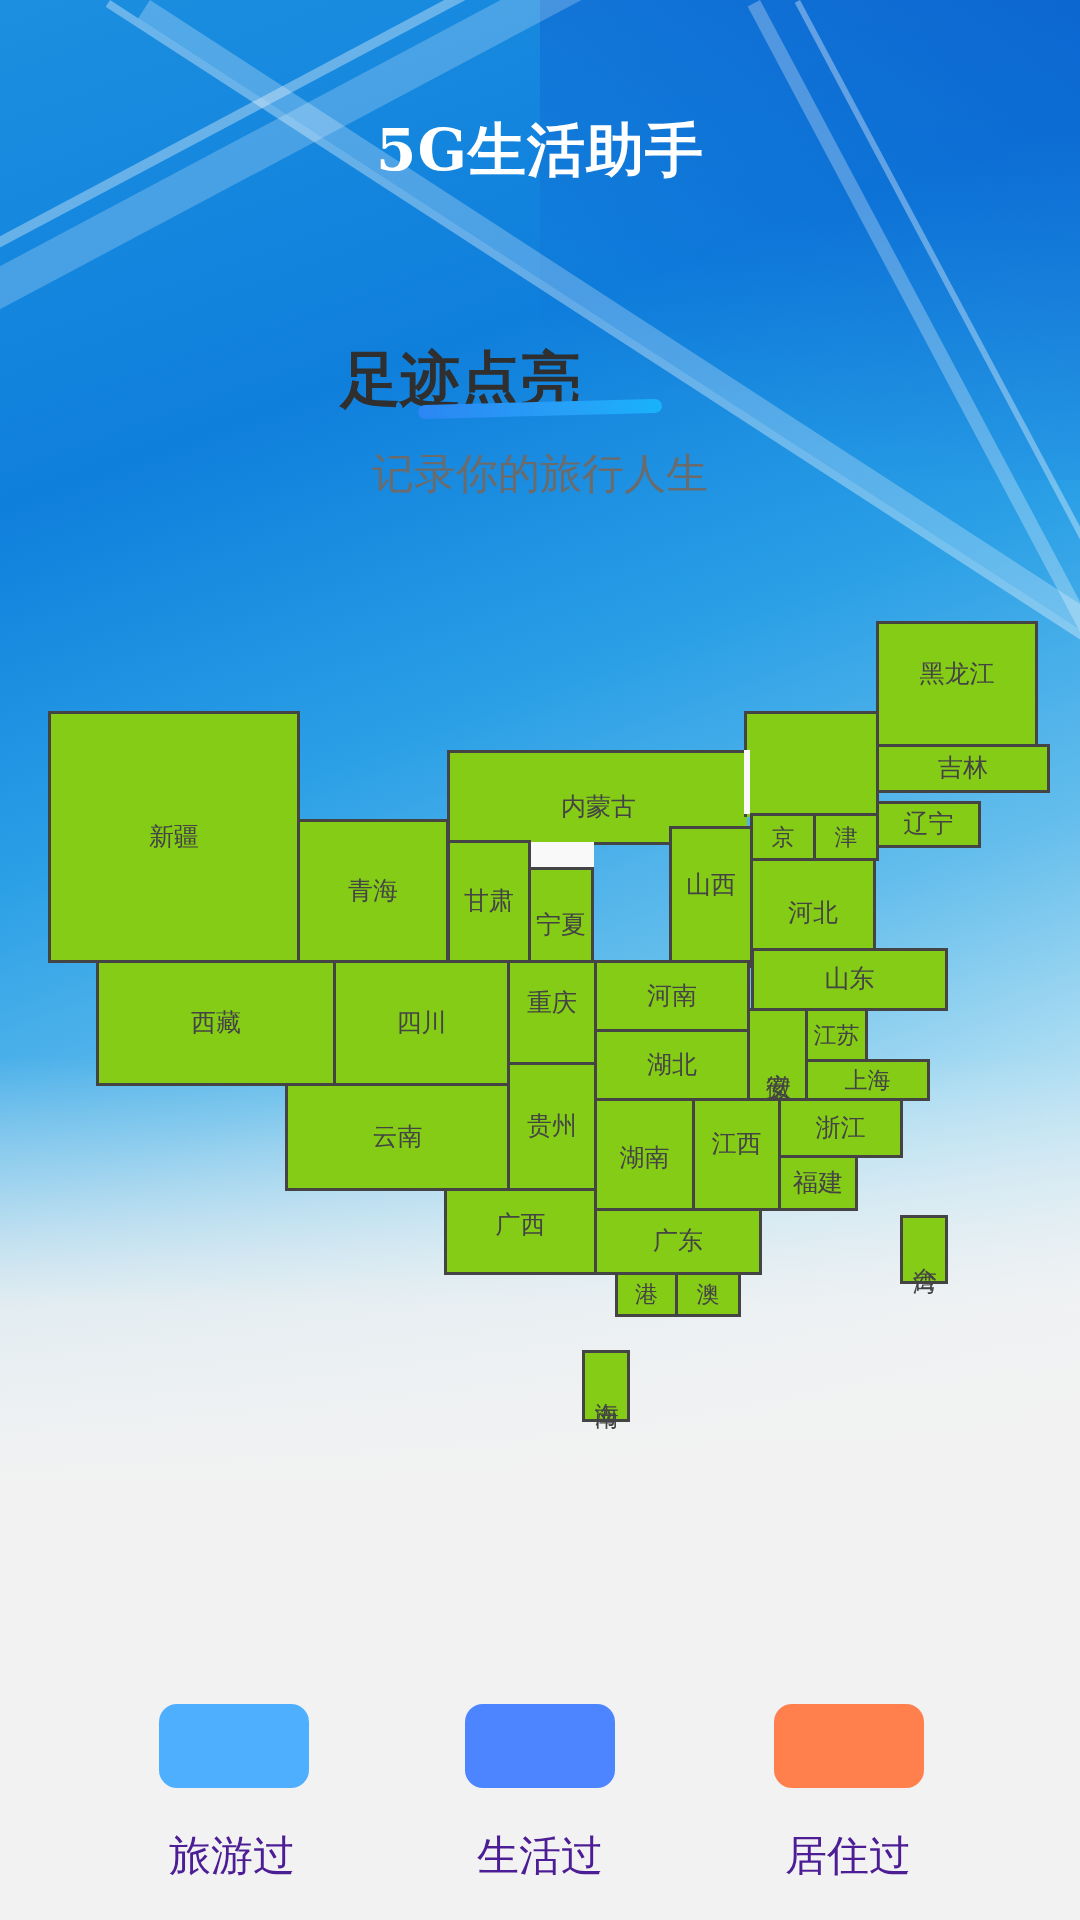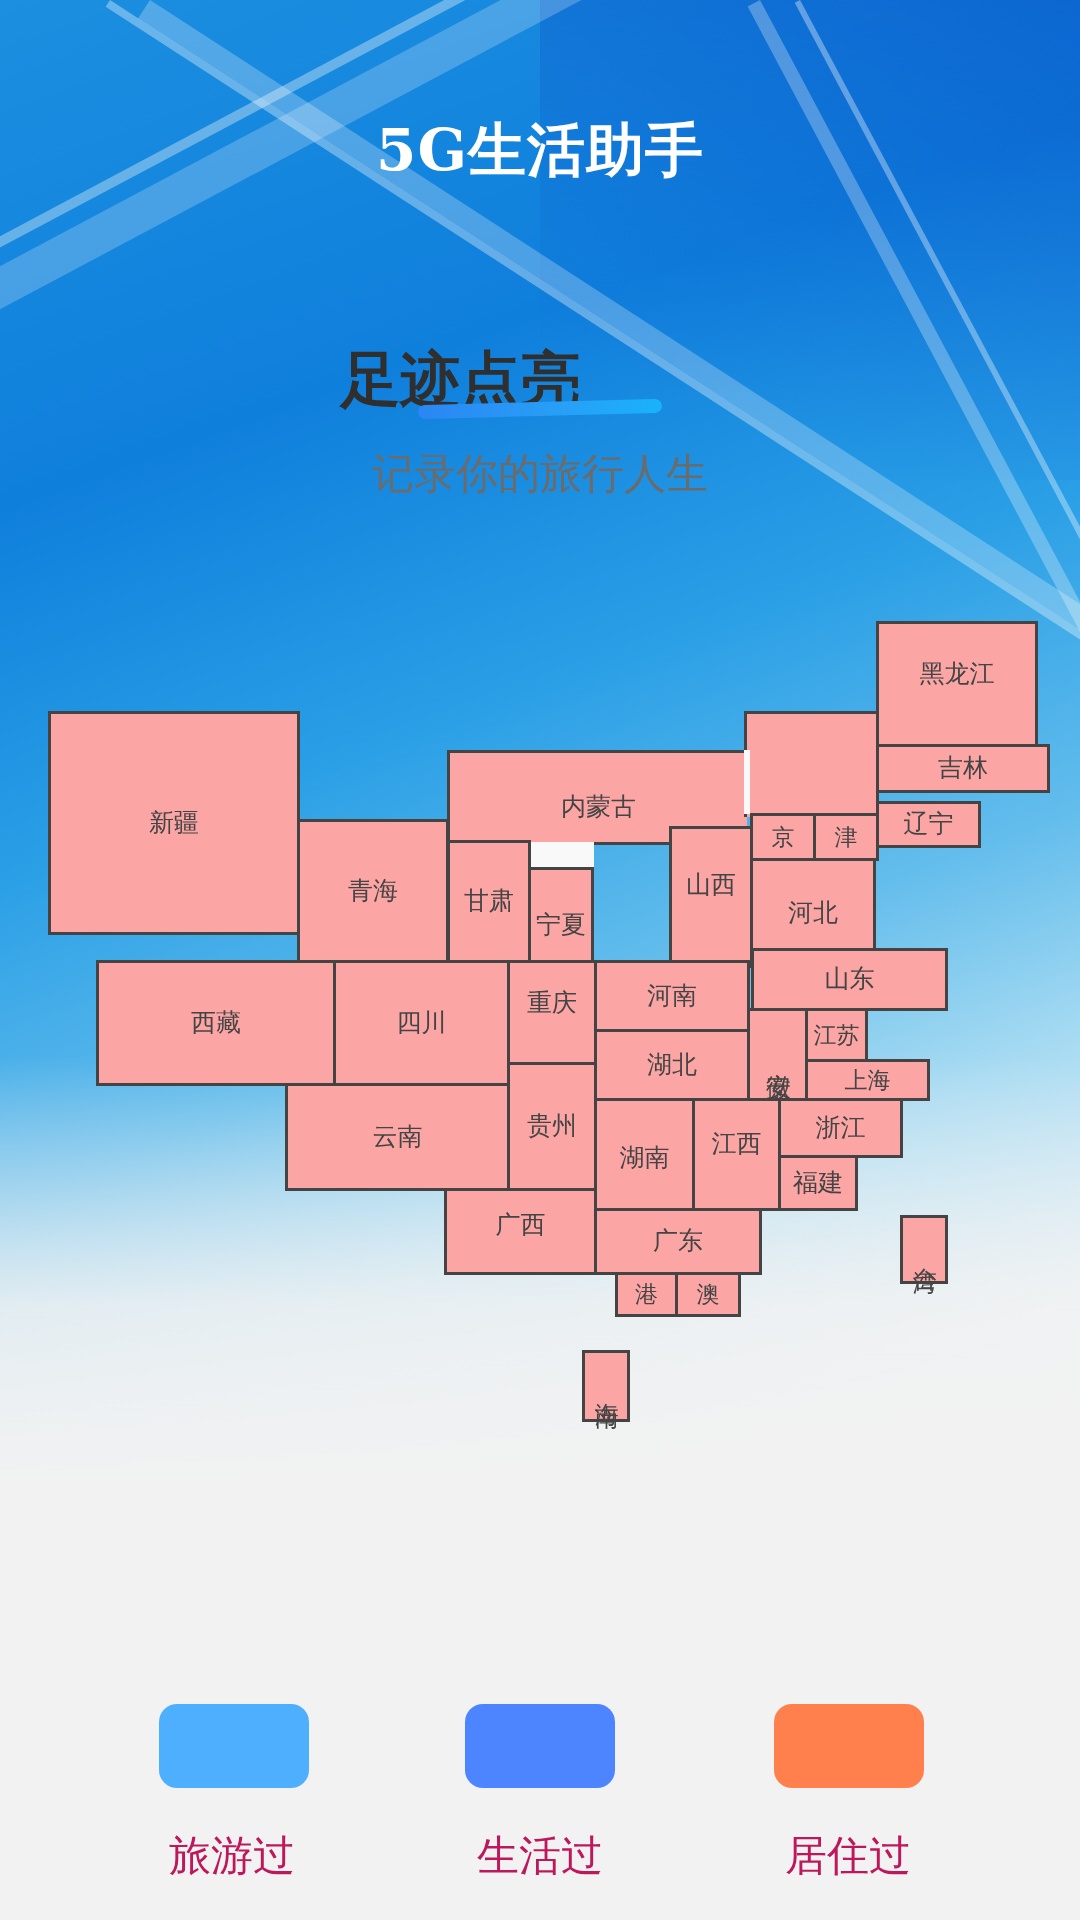--- a/index.html
+++ b/index.html
@@ -40,33 +40,33 @@
     background: linear-gradient(90deg, #2b86f3 0%, #27a0f7 60%, #19b2fb 100%);
     transform: rotate(-1.5deg);
   }
   .subtitle {
     position: absolute; left: 0; top: 446px; width: 1080px; text-align: center;
     font-size: 42px; color: #6b6b6b;
   }
   .map { position: absolute; left: 0; top: 0; width: 1080px; height: 1920px; }
   .prov {
     position: absolute; box-sizing: border-box;
-    background: #fca5a5; border: 3px solid #444444;
+    background: #84cc16; border: 3px solid #444444;
     display: flex; align-items: center; justify-content: center;
     color: #444444; font-size: 25px; text-align: center; line-height: 1.15;
     cursor: pointer;
   }
   .prov.vert { writing-mode: vertical-rl; letter-spacing: 2px; font-size: 24px; }
   .prov.small { font-size: 23px; }
   .swatch {
     position: absolute; width: 150px; height: 84px; border-radius: 18px;
   }
   .legend-label {
     position: absolute; width: 200px; text-align: center;
-    font-size: 42px; color: #be185d;
+    font-size: 42px; color: #4c1d95;
   }
 </style>
 </head>
 <body>
 
 <div class="bg">
   <div class="dark-corner"></div>
   <div class="beam b1"></div>
   <div class="beam b2"></div>
   <div class="beam b3"></div>
@@ -75,21 +75,21 @@
   <div class="beam b6"></div>
 </div>
 
 <div class="app-title">5G生活助手</div>
 <div class="headline">足迹点亮</div>
 <div class="underline"></div>
 <div class="subtitle">记录你的旅行人生</div>
 
 <div class="map">
 
-  <div class="prov" style="left:48px;top:711px;width:252px;height:224px;">新疆</div>
+  <div class="prov" style="left:48px;top:711px;width:252px;height:252px;">新疆</div>
   <div class="prov" style="left:297px;top:819px;width:152px;height:144px;">青海</div>
 
   <div class="prov" style="left:447px;top:750px;width:300px;height:95px;border-right:none;">
     <span style="position:relative;left:0px;top:10px;">内蒙古</span>
   </div>
   <div class="prov" style="left:744px;top:711px;width:135px;height:106px;border-left:3px solid #444;border-bottom:none;"></div>
   <div style="position:absolute;left:744px;top:750px;width:6px;height:64px;background:#f9f9f9;"></div>
   <div style="position:absolute;left:447px;top:842px;width:147px;height:25px;background:#f9f9f9;"></div>
   <div style="position:absolute;left:447px;top:842px;width:3px;height:25px;background:#444;"></div>
 

